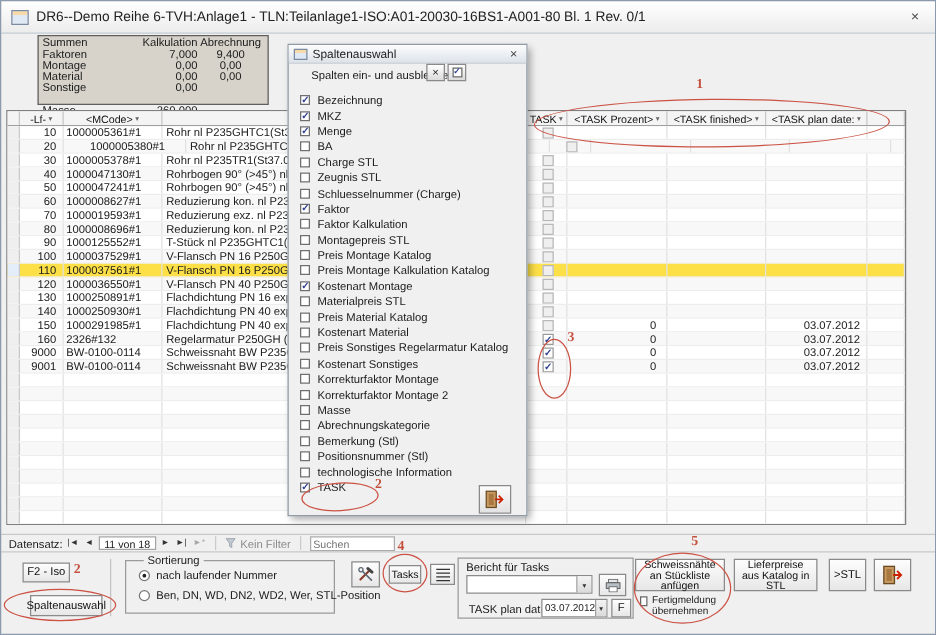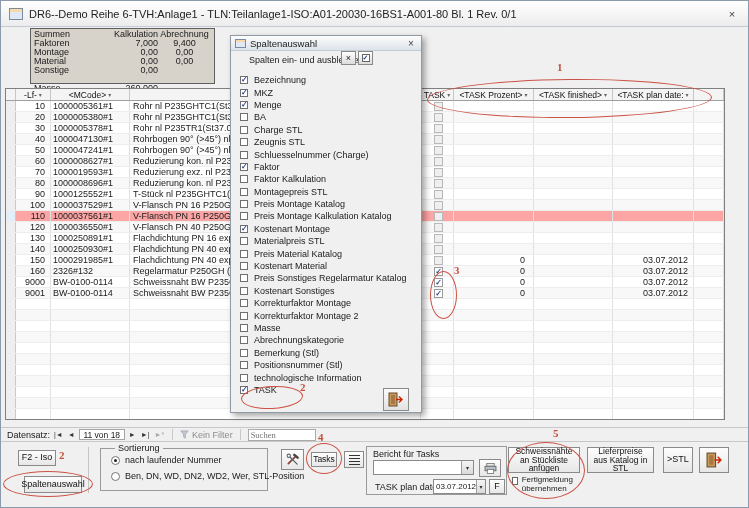--- a/index.html
+++ b/index.html
@@ -31,21 +31,21 @@
   
   .grid { position:absolute; left:5px; top:88px; width:720px; height:332px;
     background:#fff; border:1px solid #7f7f7f; overflow:hidden; z-index:1; }
   .thead { display:flex; height:12px; background:#f4f4f4; border-bottom:1px solid #9f9f9f;
     font-size:8.5px; color:#111; }
   .th { display:flex; align-items:center; justify-content:center; gap:2px;
     border-right:1px solid #c6c6c6; overflow:hidden; white-space:nowrap; height:100%; }
   .th .arr { font-size:6px; color:#666; }
   .trow { display:flex; height:11px; font-size:9px; line-height:10px; border-bottom:1px solid #ededed; background:#fff; }
   .trow.alt { background:#f8f8f8; }
-  .trow.selected { background:#fca5a5; }
+  .trow.selected { background:#fde047; }
   .td { border-right:1px solid #e1e1e1; overflow:hidden; white-space:nowrap; height:100%; }
   .td.sel { background:#efefef; border-right:1px solid #c9c9c9; }
   .trow.selected .td.sel { background:#e4eefb; }
   .num { text-align:right; padding-right:5px; }
   .cb { display:inline-block; width:9px; height:9px; border:1px solid #9a9a9a; background:#fff;
     margin:1px 0 0 13px; font-size:8px; line-height:7px; text-align:center; color:#2c3e8f; font-weight:bold; }
   .cb.disabled { background:#efefef; border-color:#b8b8b8; }
 
   
   .dialog { position:absolute; left:230px; top:35px; width:192px; height:378px;
@@ -73,21 +73,21 @@
   .navbar { position:absolute; left:1px; top:427px; width:747px; height:15px;
     background:#f0f0f0; border-top:1px solid #c8c8c8; border-bottom:1px solid #c8c8c8;
     display:flex; align-items:center; font-size:9px; padding-left:6px; gap:3px; }
   .nav-glyph { font-size:7px; color:#333; padding:0 1px; }
   .nav-glyph.gray { color:#a8a8a8; }
   .pos-box { width:46px; height:11px; background:#fff; border:1px solid #a5a5a5;
     text-align:center; line-height:10px; font-size:8.5px; }
   .nav-sep { width:1px; height:11px; background:#c9c9c9; margin:0 4px; }
   .filter-lbl { color:#8b8b8b; }
   .search-box { width:68px; height:12px; border:1px solid #ababab; font-size:8.5px;
-    font-family:Liberation Serif, serif; padding:0 2px; }
+    font-family:Liberation Sans, sans-serif; padding:0 2px; }
 
   
   .btn3d { position:absolute; border:1px solid #8a8a8a; background:linear-gradient(#fdfdfd,#e7e7e7);
     font-size:9px; display:flex; align-items:center; justify-content:center; text-align:center;
     font-family:"Liberation Sans",sans-serif; color:#111; line-height:1.05; }
   .groupbox { position:absolute; border:1px solid #9a9a9a; }
   .group-legend { position:absolute; top:-6px; left:14px; background:#f0f0f0; padding:0 3px; font-size:9px; }
   .radio-row { position:absolute; display:flex; align-items:flex-end; gap:5px; font-size:9px; white-space:nowrap; }
   .radio { width:9px; height:9px; border:1px solid #777; border-radius:50%; background:#fff; position:relative; flex:0 0 auto; }
   .radio.sel::after { content:""; position:absolute; left:2px; top:2px; width:3px; height:3px; border-radius:50%; background:#222; }
@@ -195,21 +195,21 @@
         <div class="td" style="width: 291px; padding-left: 3px;">Rohr nl P235GHTC1(St35.8I) 1.</div>
         <div class="td" style="width: 33px;"><span class="cb disabled"></span></div>
         <div class="td num" style="width: 80px; padding-right: 8px;"></div>
         <div class="td" style="width: 79px;"></div>
         <div class="td num" style="width: 81px;"></div>
         <div class="td" style="flex: 1 1 0%;"></div>
       </div>
       <div class="trow alt">
         <div class="td sel" style="width: 10px;"></div>
         <div class="td num" style="width: 35px;">20</div>
-        <div class="td" style="width: 79px; padding-left: 2px;">1000005380#1</div>
+        <div class="td" style="width: 79px; padding-left: 2px; margin-left: 19px;">1000005380#1</div>
         <div class="td" style="width: 291px; padding-left: 3px;">Rohr nl P235GHTC1(St35.8I) 1.</div>
         <div class="td" style="width: 33px;"><span class="cb disabled"></span></div>
         <div class="td num" style="width: 80px; padding-right: 8px;"></div>
         <div class="td" style="width: 79px;"></div>
         <div class="td num" style="width: 81px;"></div>
         <div class="td" style="flex: 1 1 0%;"></div>
       </div>
       <div class="trow">
         <div class="td sel" style="width: 10px;"></div>
         <div class="td num" style="width: 35px;">30</div>

